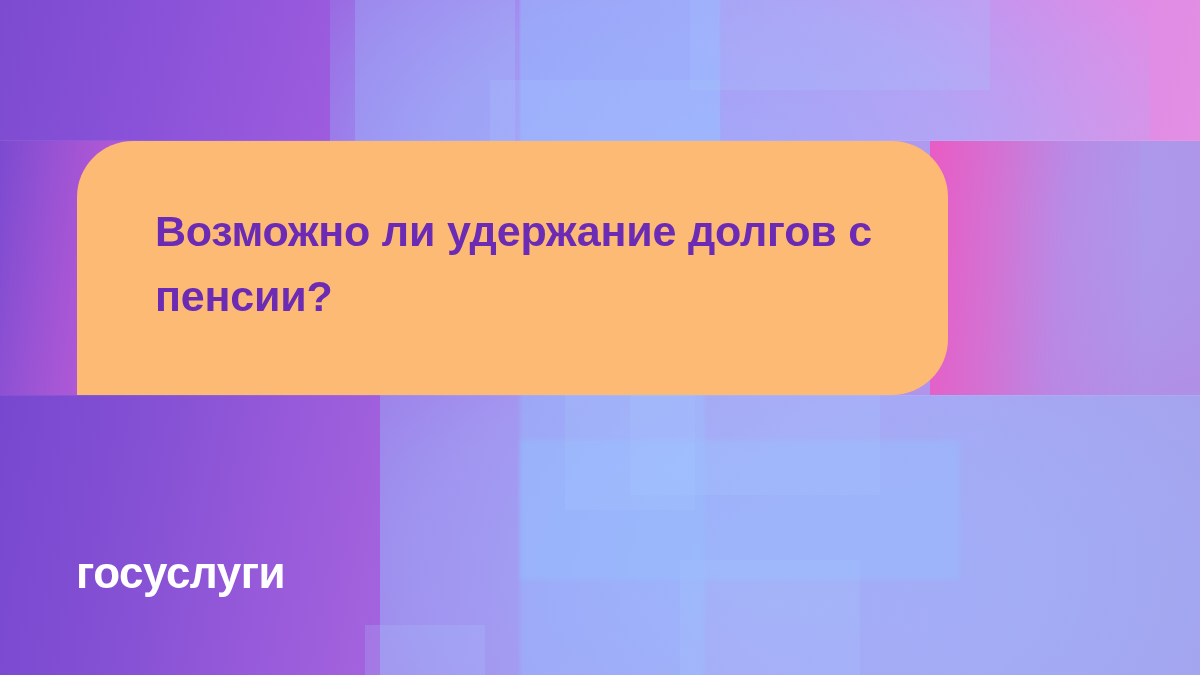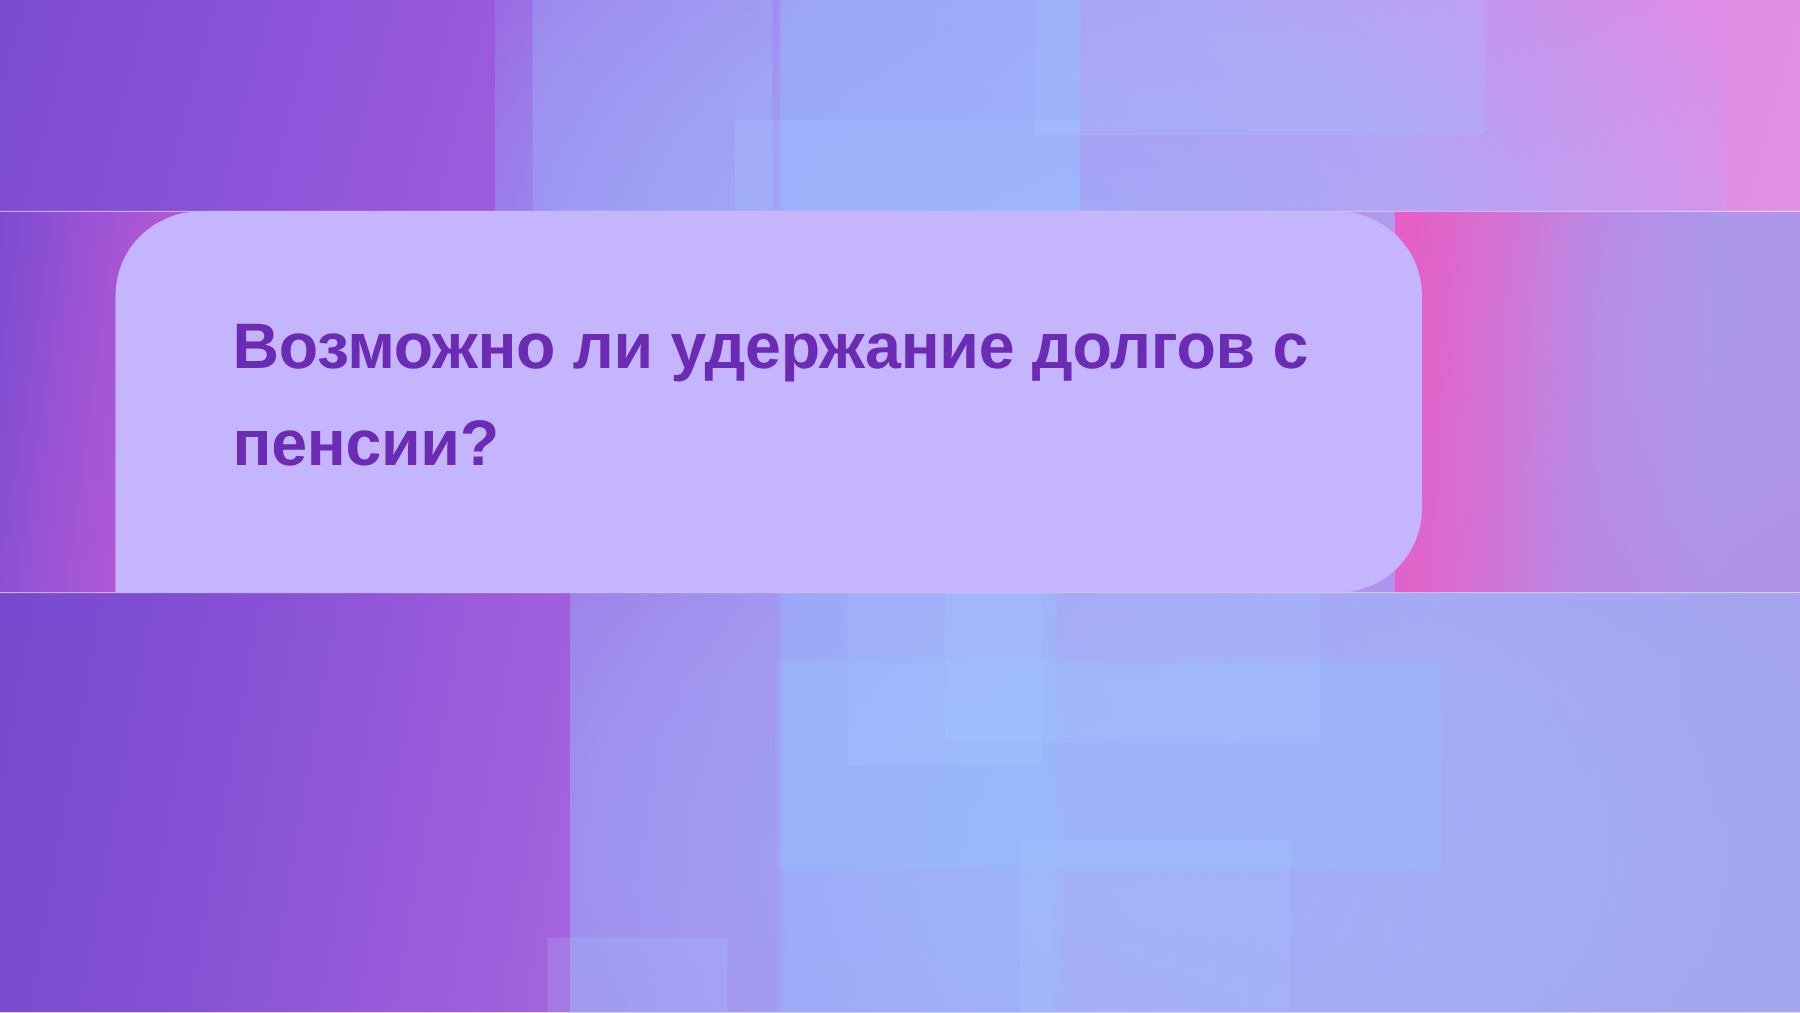--- a/index.html
+++ b/index.html
@@ -151,21 +151,21 @@
     background: rgba(255,255,255,0.07);
   }
 
   
   #card {
     position: absolute;
     left: 77px;
     top: 141px;
     width: 871px;
     height: 254px;
-    background: #c4b5fd;
+    background: #fdba74;
     border-radius: 56px 56px 56px 0;
   }
   #card-title {
     position: absolute;
     left: 78px;
     top: 58px;
     width: 740px;
     margin: 0;
     color: #6b2bb4;
     font-size: 43px;
@@ -219,14 +219,15 @@
     <div class="deco blk-soft" style="left:365px; top:230px; width:120px; height:200px;"></div>
   </div>
 
   <div class="seam" style="top:140px;"></div>
   <div class="seam" style="top:395px;"></div>
 
   <div id="card">
     <h1 id="card-title">Возможно ли удержание долгов с пенсии?</h1>
   </div>
 
+  <div id="logo">госуслуги</div>
 
 </div>
 
 </body></html>

